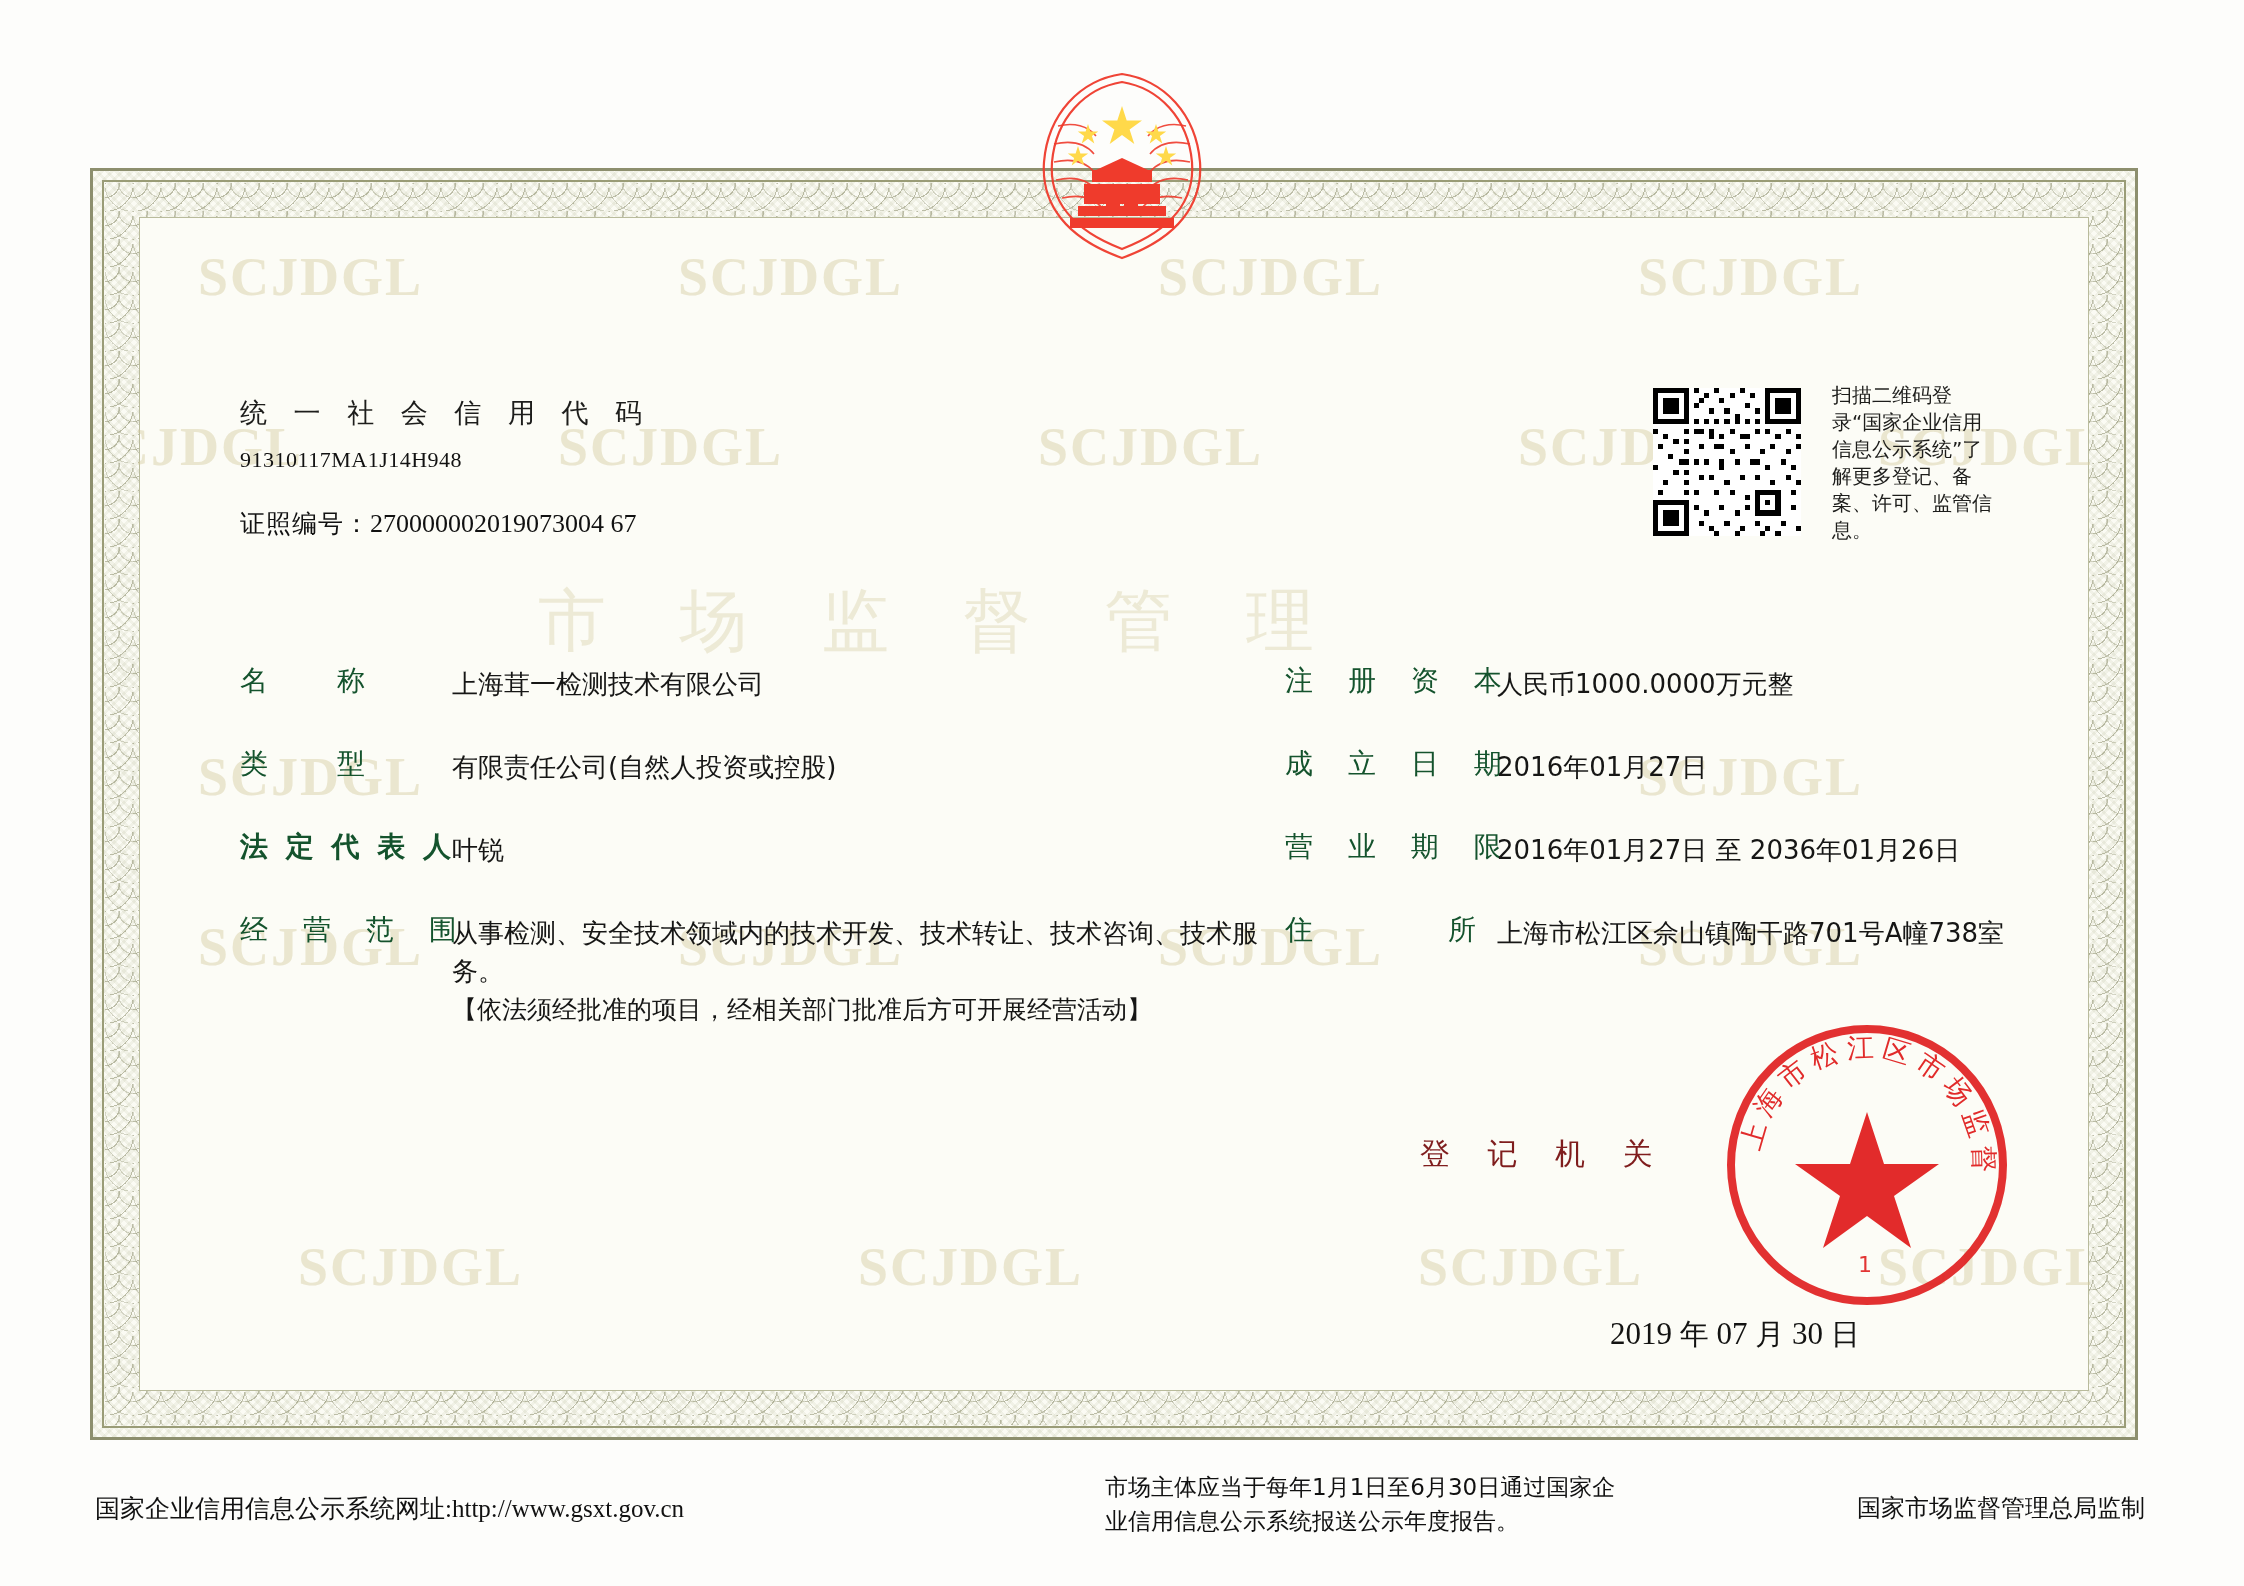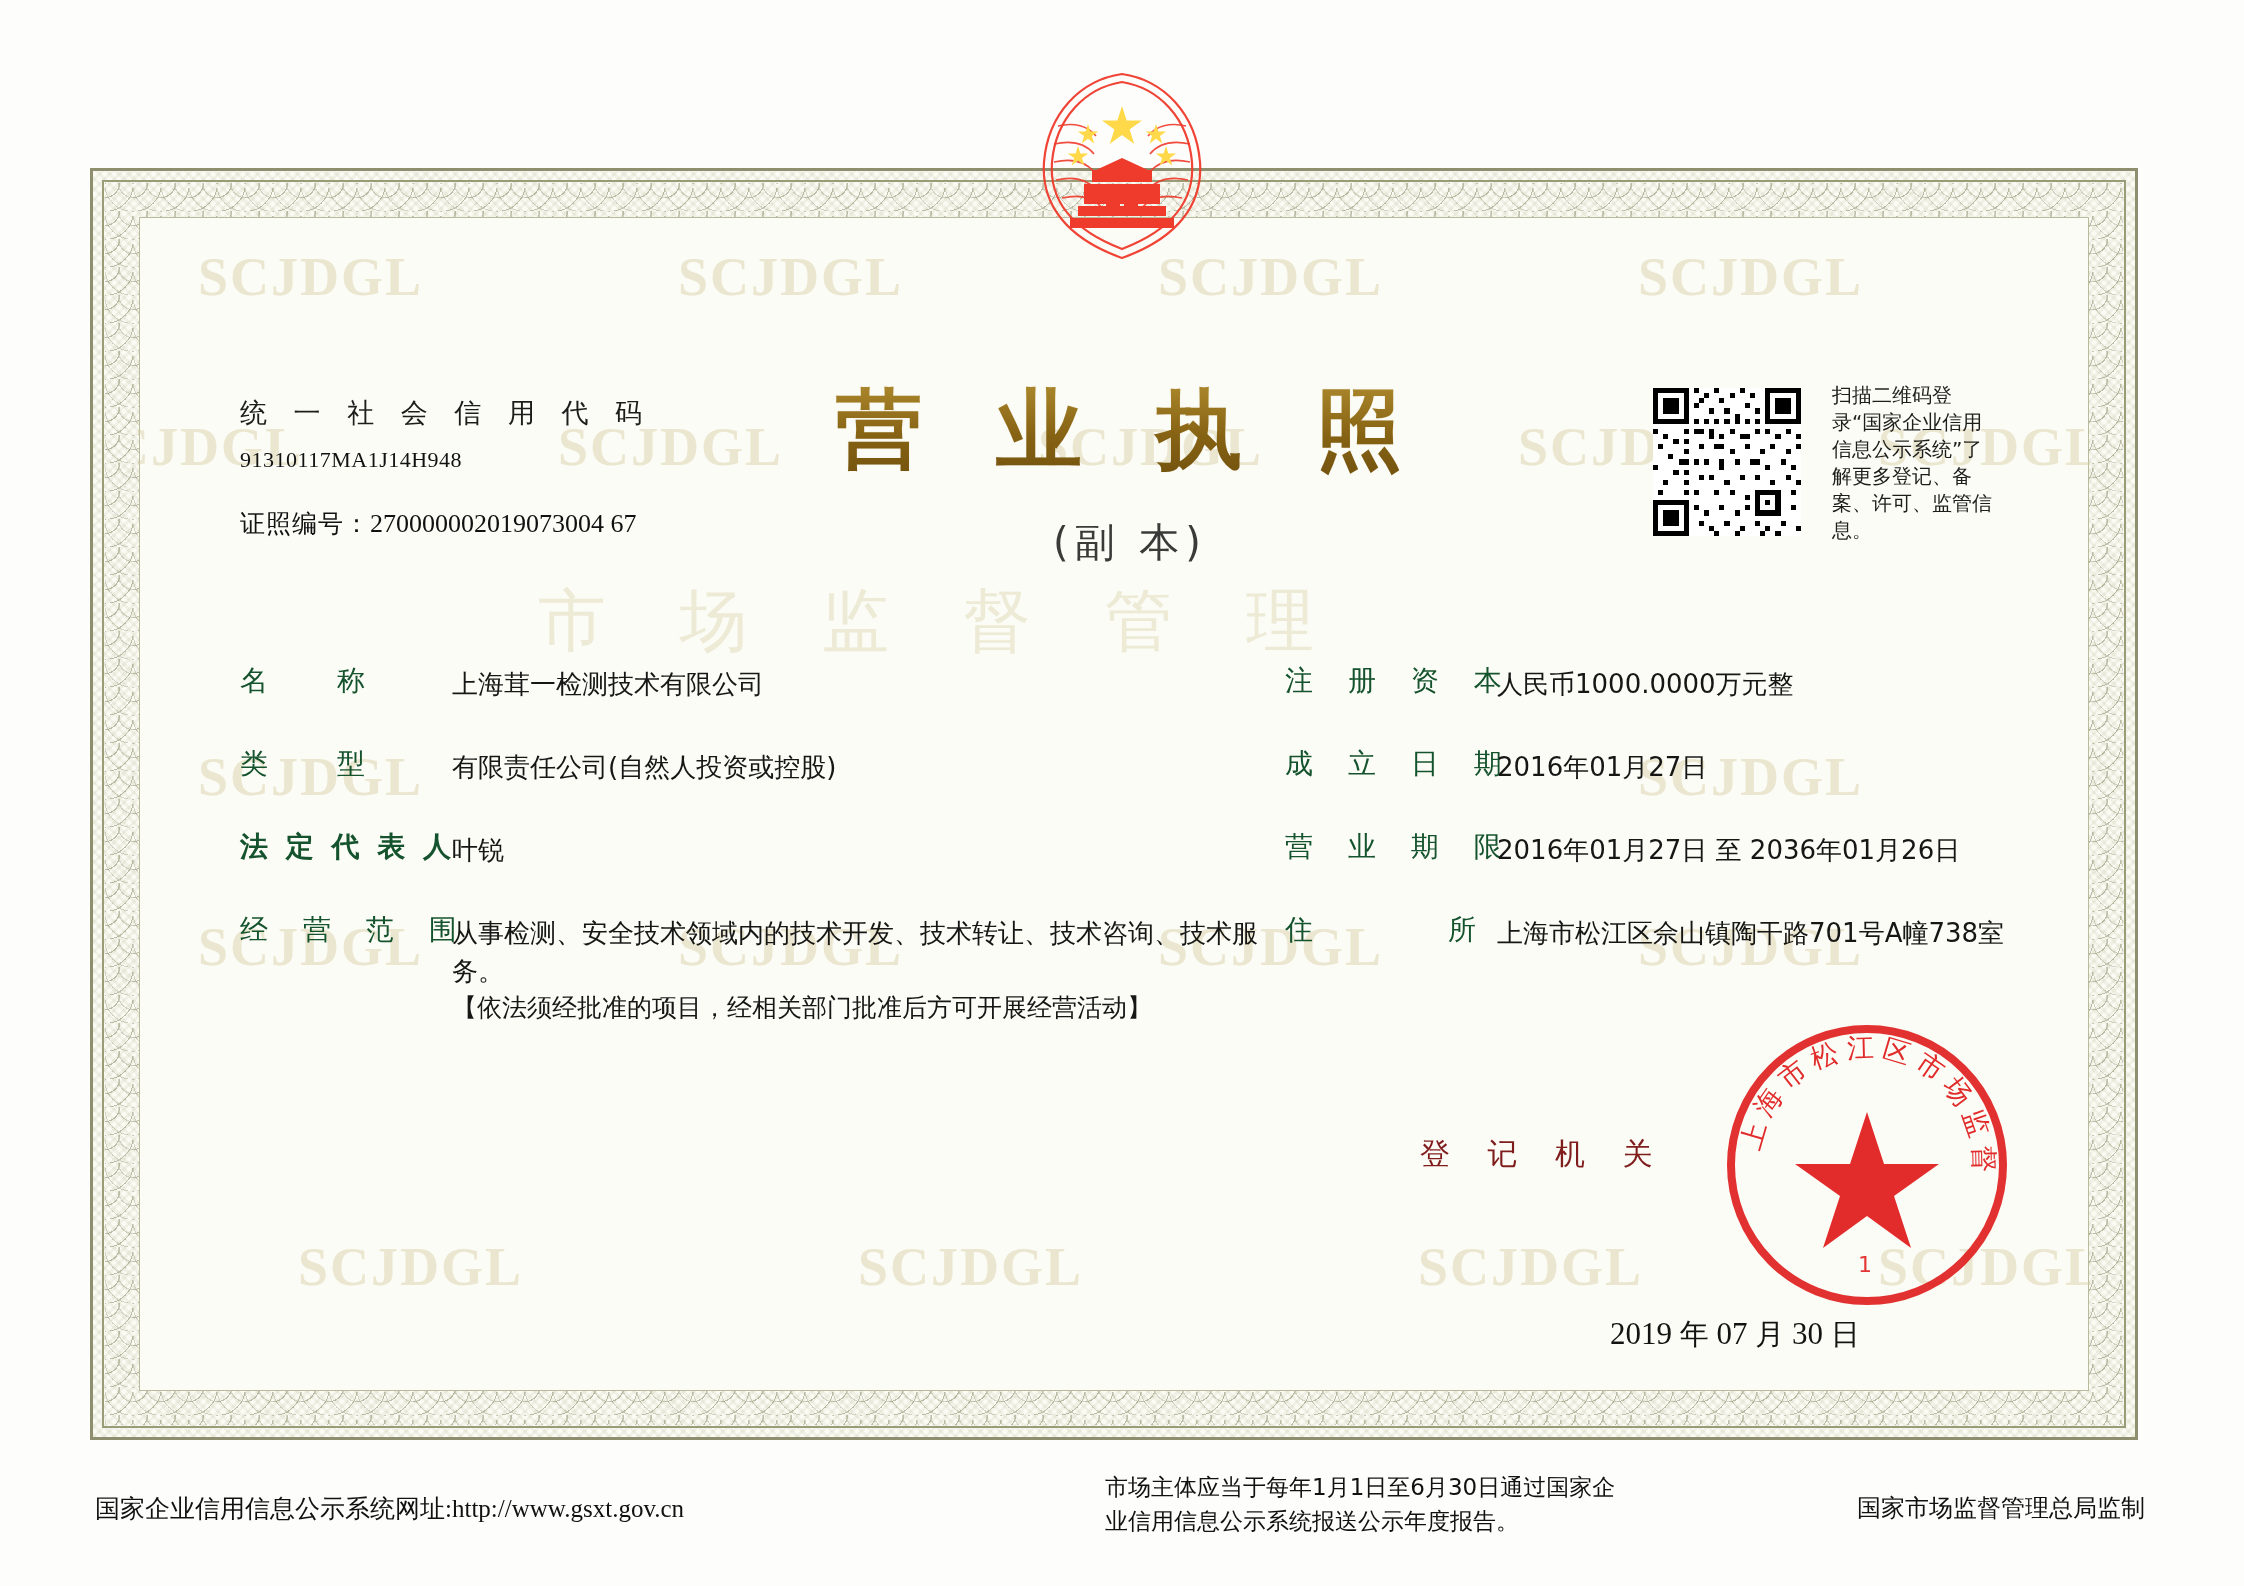--- a/index.html
+++ b/index.html
@@ -216,21 +216,21 @@
   .row .val {
     flex: 1 1 auto;
     font-family: "DejaVu Sans", sans-serif;
     font-size: 26px;
     line-height: 38px;
     color: #161615;
     padding-top: 3px;
   }
   .val-small { font-size: 25px; }
   .scope-note {
-    font-family: Liberation Mono, monospace;
+    font-family: Liberation Serif, serif;
     font-size: 25px;
     line-height: 40px;
     color: #161615;
   }
   .spread3 { letter-spacing: 30px; }
   .spread-addr { letter-spacing: 63px; }
 
   
   .reg-auth {
     position: absolute;
@@ -371,24 +371,20 @@
       <g fill="#ffd94a">
         <polygon points="100,40 104.7,54.5 120,54.5 107.6,63.5 112.3,78 100,69 87.7,78 92.4,63.5 80,54.5 95.3,54.5"></polygon>
         <polygon points="66,58 68.4,65.4 76.2,65.4 69.9,70 72.3,77.4 66,72.8 59.7,77.4 62.1,70 55.8,65.4 63.6,65.4"></polygon>
         <polygon points="56,80 58.4,87.4 66.2,87.4 59.9,92 62.3,99.4 56,94.8 49.7,99.4 52.1,92 45.8,87.4 53.6,87.4"></polygon>
         <polygon points="134,58 136.4,65.4 144.2,65.4 137.9,70 140.3,77.4 134,72.8 127.7,77.4 130.1,70 123.8,65.4 131.6,65.4"></polygon>
         <polygon points="144,80 146.4,87.4 154.2,87.4 147.9,92 150.3,99.4 144,94.8 137.7,99.4 140.1,92 133.8,87.4 141.6,87.4"></polygon>
       </g>
     </svg>
   </div>
 
-  <div class="title">
-    <div class="title-main">营 业 执 照</div>
-    <div class="title-sub">(副 本)</div>
-  </div>
 
   <div class="code-block">
     <div class="code-label">统 一 社 会 信 用 代 码</div>
     <div class="code-value">91310117MA1J14H948</div>
     <div class="cert-no">
       <span class="lbl">证照编号：</span><span>270000002019073004 67</span>
     </div>
   </div>
 
   <div class="qr">

